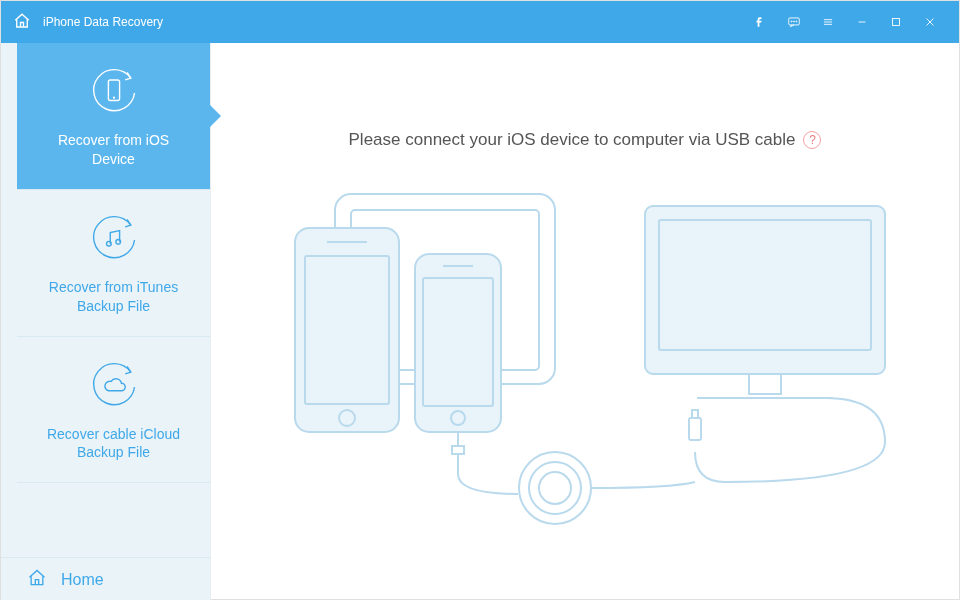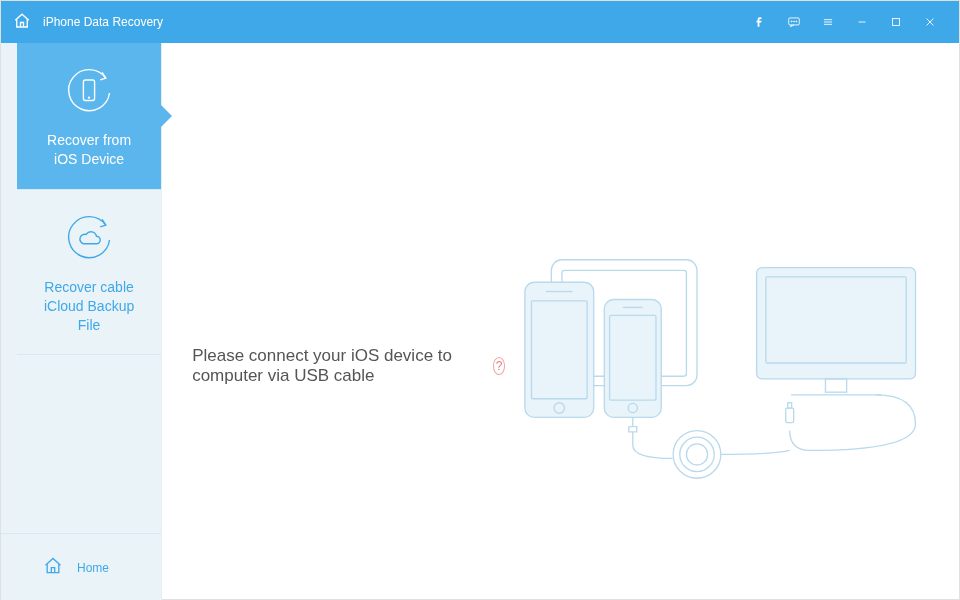--- a/index.html
+++ b/index.html
@@ -43,26 +43,26 @@
       margin-top: -12px;
       width: 0; height: 0;
       border-top: 12px solid transparent;
       border-bottom: 12px solid transparent;
       border-left: 12px solid #5bb6ed;
     }
     .sidebar-item svg { stroke: #3fa8e8; fill: none; stroke-width: 1.5; }
     .sidebar-item.active svg { stroke: #fff; }
     .sidebar-spacer { flex: 1; }
     .sidebar-home {
-      height: 68px; border-top: 1px solid #d9e9f2;
+      height: 44px; border-top: 1px solid #d9e9f2;
       display: flex; align-items: center; gap: 14px;
-      padding: 0 42px; cursor: pointer; color: #3fa8e8; font-size: 12px;
+      padding: 0 26px; cursor: pointer; color: #3fa8e8; font-size: 16px;
     }
     .sidebar-home svg { stroke: #3fa8e8; fill: none; stroke-width: 1.6; width: 20px; height: 20px; }
-    .main { flex: 1; padding: 53px 30px 0; display: flex; flex-direction: row; align-items: center; position: relative; }
+    .main { flex: 1; padding: 53px 30px 0; display: flex; flex-direction: column; align-items: center; position: relative; }
     .main-prompt { font-size: 17px; color: #555; display: flex; align-items: center; gap: 8px; margin-top: 34px; }
     .help-badge { width: 18px; height: 18px; border: 1px solid #f4a2a2; color: #e87e7e; border-radius: 50%; display: inline-flex; align-items: center; justify-content: center; font-size: 12px; cursor: pointer; }
     .illustration { margin-top: 36px; width: 640px; height: 340px; }
     .illustration svg { width: 100%; height: 100%; }
     .ill-stroke { stroke: #b9d9ec; fill: none; stroke-width: 2; }
     .ill-fill { fill: #e8f3fa; stroke: #b9d9ec; stroke-width: 2; }
   </style>
 </head>
 <body>
 
@@ -129,20 +129,32 @@
           <svg viewBox="0 0 60 60" width="56" height="56">
             <path d="M48 14 A22 22 0 1 0 52 30"></path>
             <polyline points="44,8 48,14 42,16"></polyline>
             <rect x="24" y="16" width="12" height="22" rx="2"></rect>
             <circle cx="30" cy="35" r="1.2" fill="currentColor" stroke="none"></circle>
           </svg>
         </span>
         <span class="label">Recover from iOS Device</span>
       </div>
 
+      <div class="sidebar-item inactive">
+        <span class="icon-wrap">
+          <svg viewBox="0 0 60 60" width="56" height="56">
+            <path d="M48 14 A22 22 0 1 0 52 30"></path>
+            <polyline points="44,8 48,14 42,16"></polyline>
+            <path d="M26 34 V22 l10-2 v12"></path>
+            <circle cx="24.5" cy="34" r="2.5"></circle>
+            <circle cx="34.5" cy="32" r="2.5"></circle>
+          </svg>
+        </span>
+        <span class="label">Recover from iTunes Backup File</span>
+      </div>
 
       <div class="sidebar-item inactive">
         <span class="icon-wrap">
           <svg viewBox="0 0 60 60" width="56" height="56">
             <path d="M48 14 A22 22 0 1 0 52 30"></path>
             <polyline points="44,8 48,14 42,16"></polyline>
             <path d="M24 34 h14 a4 4 0 0 0 0-8 a6 6 0 0 0-11-2 a5 5 0 0 0-3 10 z"></path>
           </svg>
         </span>
         <span class="label">Recover cable iCloud Backup File</span>

